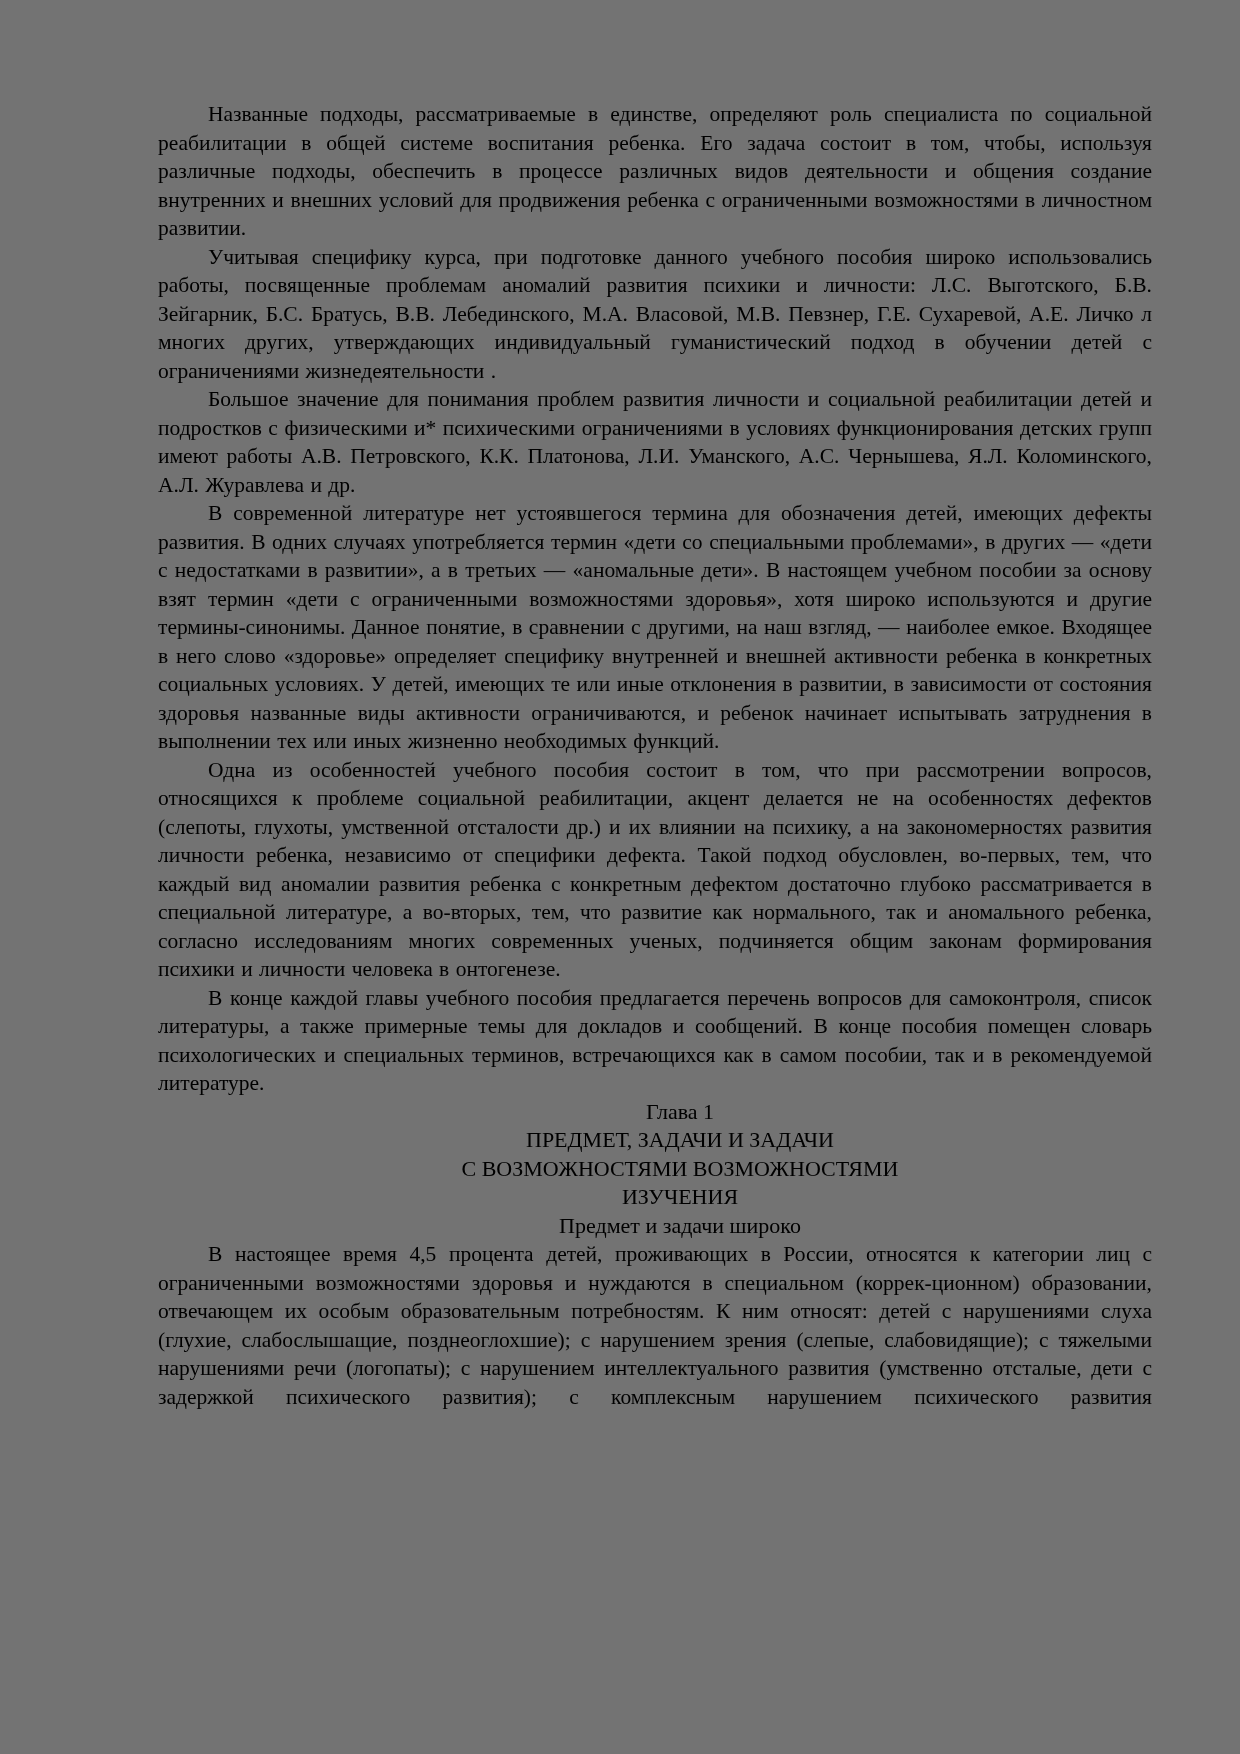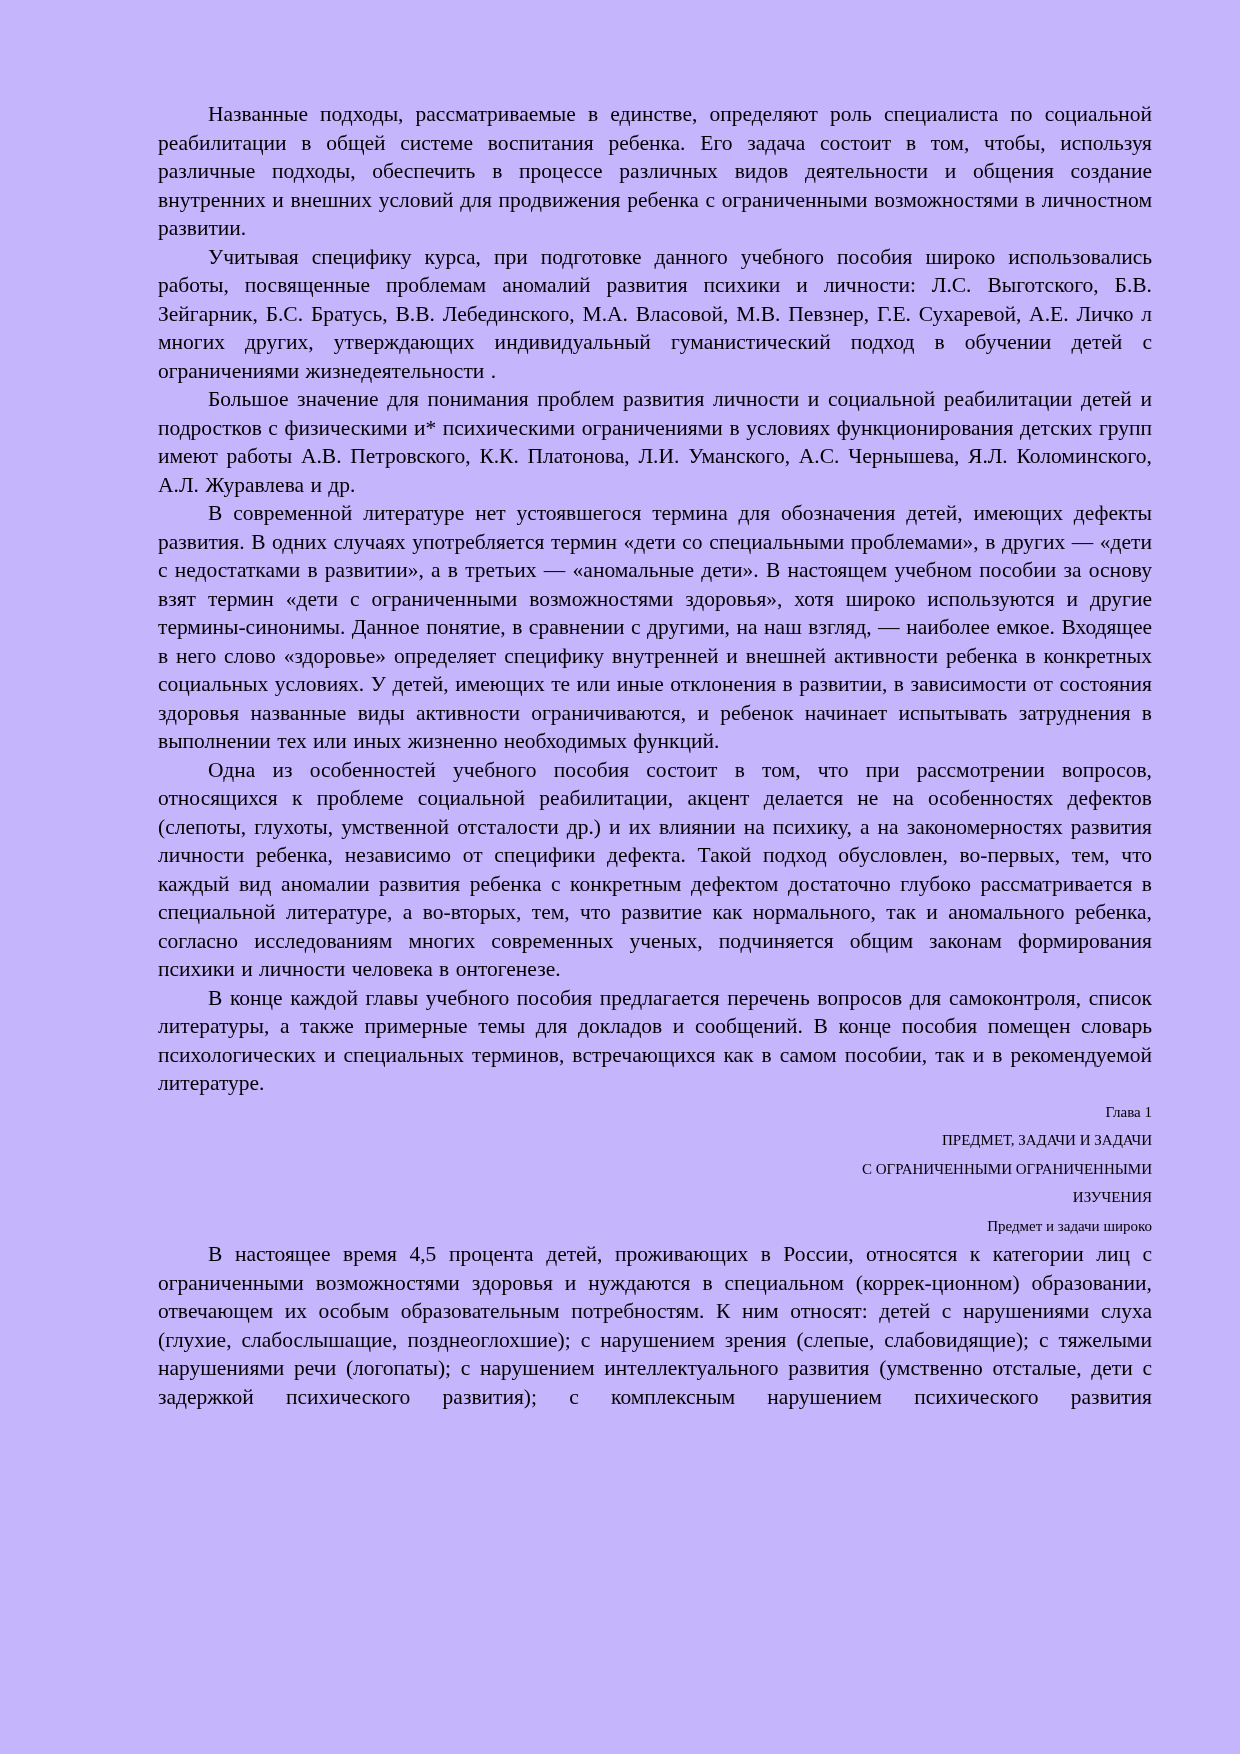--- a/index.html
+++ b/index.html
@@ -12,38 +12,38 @@
     height: 1754px;
     overflow: hidden;
     font-family: "Liberation Serif", "DejaVu Serif", serif;
     color: #000000;
   }
   .page {
     box-sizing: border-box;
     width: 1240px;
     height: 1754px;
     padding: 100px 88px 0 158px;
-    background: #c4b5fd;
+    background: #737373;
   }
   .para {
     margin: 0;
     font-size: 21.5px;
     line-height: 28.5px;
     text-align: justify;
     text-indent: 50px;
     word-spacing: 1px;
   }
   .para.justify-last {
     text-align-last: justify;
   }
   .heading-line {
     margin: 0;
-    font-size: 15px;
+    font-size: 22px;
     line-height: 28.5px;
-    text-align: right;
+    text-align: center;
     text-indent: 50px;
     white-space: nowrap;
   }
 </style>
 </head>
 <body>
 
 <div class="page">
 
   <p class="para">Названные подходы, рассматриваемые в единстве, определяют роль специалиста по социальной реабилитации в общей системе воспитания ребенка. Его задача состоит в том, чтобы, используя различные подходы, обеспечить в процессе различных видов деятельности и общения создание внутренних и внешних условий для продвижения ребенка с ограниченными возможностями в личностном развитии.</p>
@@ -53,19 +53,19 @@
   <p class="para">Большое значение для понимания проблем развития личности и социальной реабилитации детей и подростков с физическими и* психическими ограничениями в условиях функционирования детских групп имеют работы А.В. Петровского, К.К. Платонова, Л.И. Уманского, А.С. Чернышева, Я.Л. Коломинского, А.Л. Журавлева и др.</p>
 
   <p class="para">В современной литературе нет устоявшегося термина для обозначения детей, имеющих дефекты развития. В одних случаях употребляется термин «дети со специальными проблемами», в других — «дети с недостатками в развитии», а в третьих — «аномальные дети». В настоящем учебном пособии за основу взят термин «дети с ограниченными возможностями здоровья», хотя широко используются и другие термины-синонимы. Данное понятие, в сравнении с другими, на наш взгляд, — наиболее емкое. Входящее в него слово «здоровье» определяет специфику внутренней и внешней активности ребенка в конкретных социальных условиях. У детей, имеющих те или иные отклонения в развитии, в зависимости от состояния здоровья названные виды активности ограничиваются, и ребенок начинает испытывать затруднения в выполнении тех или иных жизненно необходимых функций.</p>
 
   <p class="para">Одна из особенностей учебного пособия состоит в том, что при рассмотрении вопросов, относящихся к проблеме социальной реабилитации, акцент делается не на особенностях дефектов (слепоты, глухоты, умственной отсталости др.) и их влиянии на психику, а на закономерностях развития личности ребенка, независимо от специфики дефекта. Такой подход обусловлен, во-первых, тем, что каждый вид аномалии развития ребенка с конкретным дефектом достаточно глубоко рассматривается в специальной литературе, а во-вторых, тем, что развитие как нормального, так и аномального ребенка, согласно исследованиям многих современных ученых, подчиняется общим законам формирования психики и личности человека в онтогенезе.</p>
 
   <p class="para">В конце каждой главы учебного пособия предлагается перечень вопросов для самоконтроля, список литературы, а также примерные темы для докладов и сообщений. В конце пособия помещен словарь психологических и специальных терминов, встречающихся как в самом пособии, так и в рекомендуемой литературе.</p>
 
   <div class="heading-line">Глава 1</div>
   <div class="heading-line">ПРЕДМЕТ, ЗАДАЧИ И ЗАДАЧИ</div>
-  <div class="heading-line">С ОГРАНИЧЕННЫМИ ОГРАНИЧЕННЫМИ</div>
+  <div class="heading-line">С ВОЗМОЖНОСТЯМИ ВОЗМОЖНОСТЯМИ</div>
   <div class="heading-line">ИЗУЧЕНИЯ</div>
   <div class="heading-line">Предмет и задачи широко</div>
 
   <p class="para justify-last">В настоящее время 4,5 процента детей, проживающих в России, относятся к категории лиц с ограниченными возможностями здоровья и нуждаются в специальном (коррек-ционном) образовании, отвечающем их особым образовательным потребностям. К ним относят: детей с нарушениями слуха (глухие, слабослышащие, позднеоглохшие); с нарушением зрения (слепые, слабовидящие); с тяжелыми нарушениями речи (логопаты); с нарушением интеллектуального развития (умственно отсталые, дети с задержкой психического развития); с комплексным нарушением психического развития</p>
 
 </div>
 
 </body></html>

